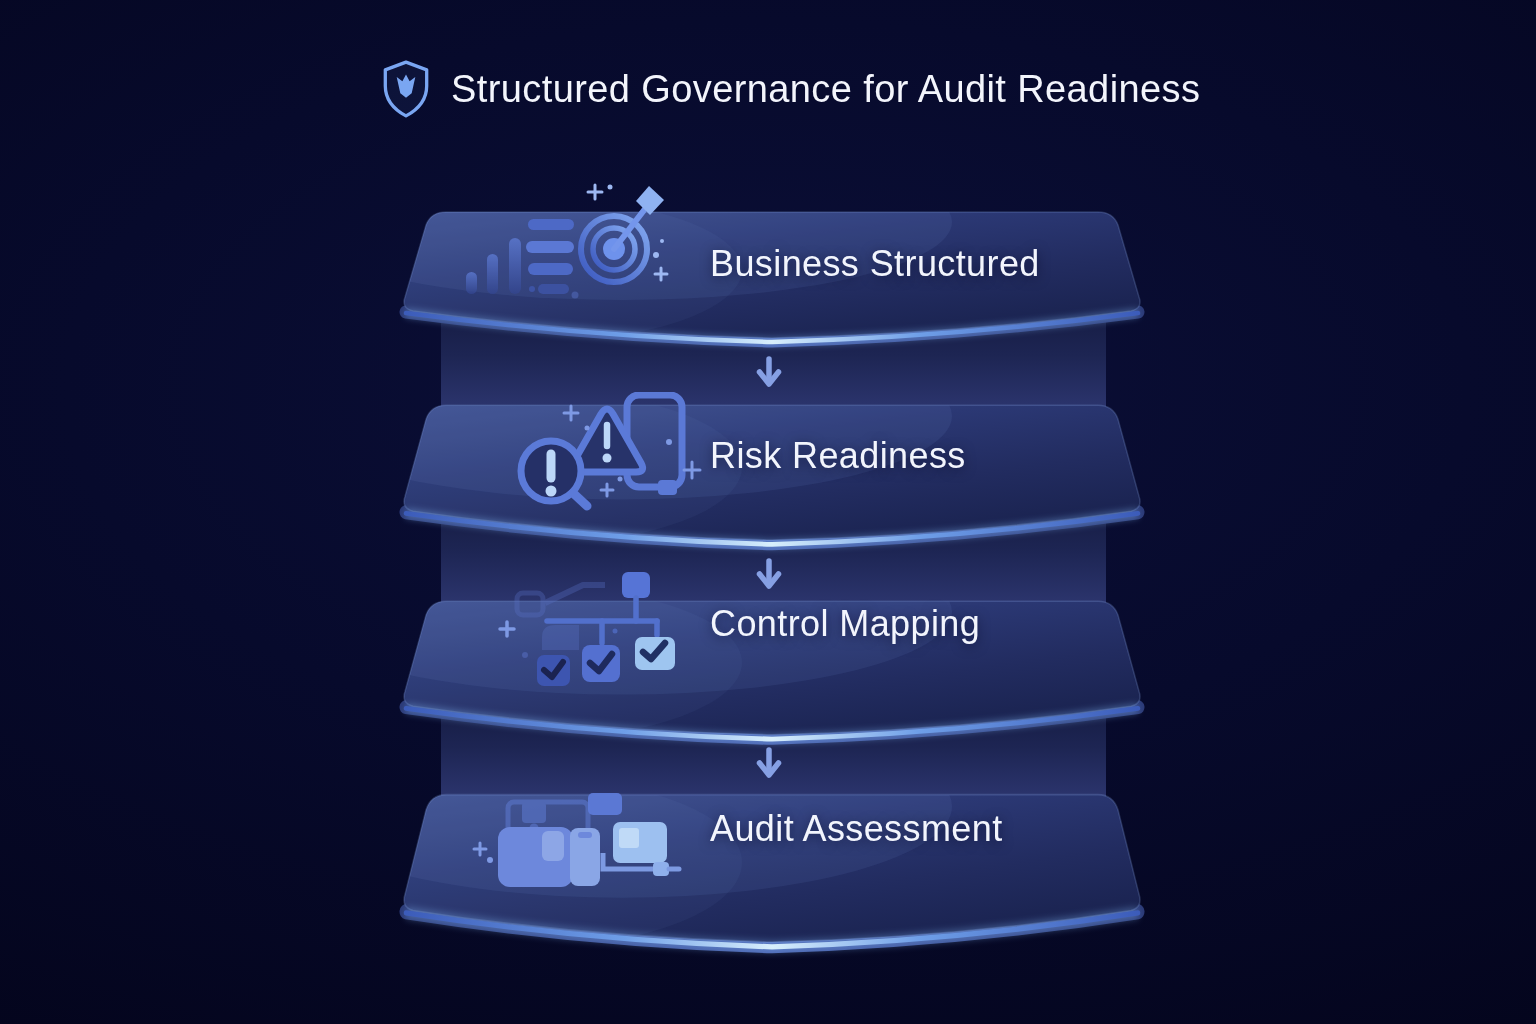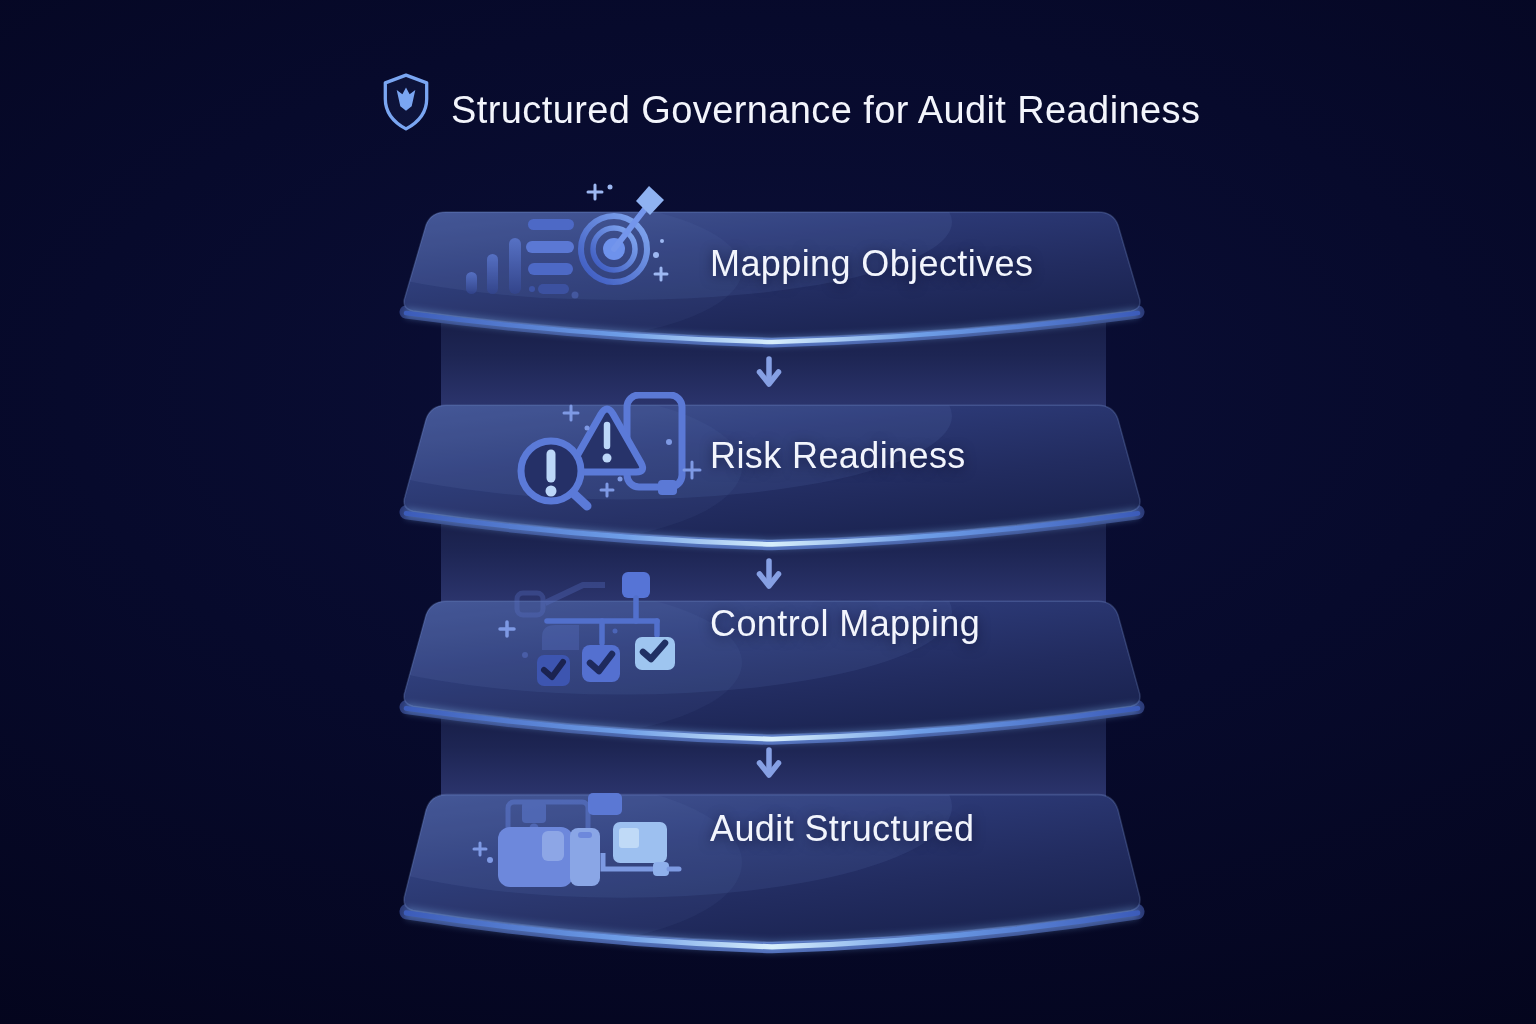--- a/index.html
+++ b/index.html
@@ -1,21 +1,21 @@
 <!DOCTYPE html>
 <html><head>
 <meta charset="utf-8">
 <style>
   html,body{margin:0;padding:0;background:#030416;}
   .canvas{
     position:relative;width:1536px;height:1024px;overflow:hidden;
     background:radial-gradient(95% 75% at 50% 38%, #0b0f38 0%, #070a2c 48%, #04051d 100%);
     font-family:"Liberation Sans","DejaVu Sans",sans-serif;
   }
-  .header{position:absolute;left:379px;top:66px;display:flex;align-items:flex-end;gap:18px;height:66px;}
+  .header{position:absolute;left:379px;top:56px;display:flex;align-items:center;gap:18px;height:66px;}
   .title{font-size:38px;font-weight:500;color:#f3f5fc;letter-spacing:.4px;white-space:nowrap;}
   .scene{position:absolute;left:0;top:0;width:1536px;height:1024px;}
   .icon-box{position:absolute;}
   .layer-label{position:absolute;left:710px;color:#f2f5fd;font-size:36px;font-weight:500;
     letter-spacing:.4px;line-height:47px;text-shadow:0 2px 12px rgba(2,6,30,.55);white-space:nowrap;}
   .layer-label span{display:block;}
 </style>
 </head>
 <body>
 
@@ -201,25 +201,25 @@
       <rect x="26" y="44" width="75" height="60" rx="12" fill="#6d88dc"></rect>
       <rect x="70" y="48" width="22" height="30" rx="6" fill="#93ace8" opacity="0.85"></rect>
       <rect x="98" y="45" width="30" height="58" rx="8" fill="#8aa6e6"></rect>
       <rect x="106" y="49" width="14" height="6" rx="3" fill="#6d88dc"></rect>
       <path d="M8 60 v12 M2 66 h12" stroke="#7e99e4" stroke-width="3" stroke-linecap="round" fill="none"></path>
       <circle cx="18" cy="77" r="3" fill="#7e99e4"></circle>
     </svg>
   </div>
 
   <div class="layer-label" style="top:240px;">
-    <span>Mapping Objectives</span>
+    <span>Business Structured</span>
   </div>
   <div class="layer-label" style="top:432px;">
     <span>Risk Readiness</span>
   </div>
   <div class="layer-label" style="top:600px;">
     <span>Control Mapping</span>
   </div>
   <div class="layer-label" style="top:805px;">
-    <span>Audit Structured</span>
+    <span>Audit Assessment</span>
   </div>
 
 </div>
 
 </body></html>

